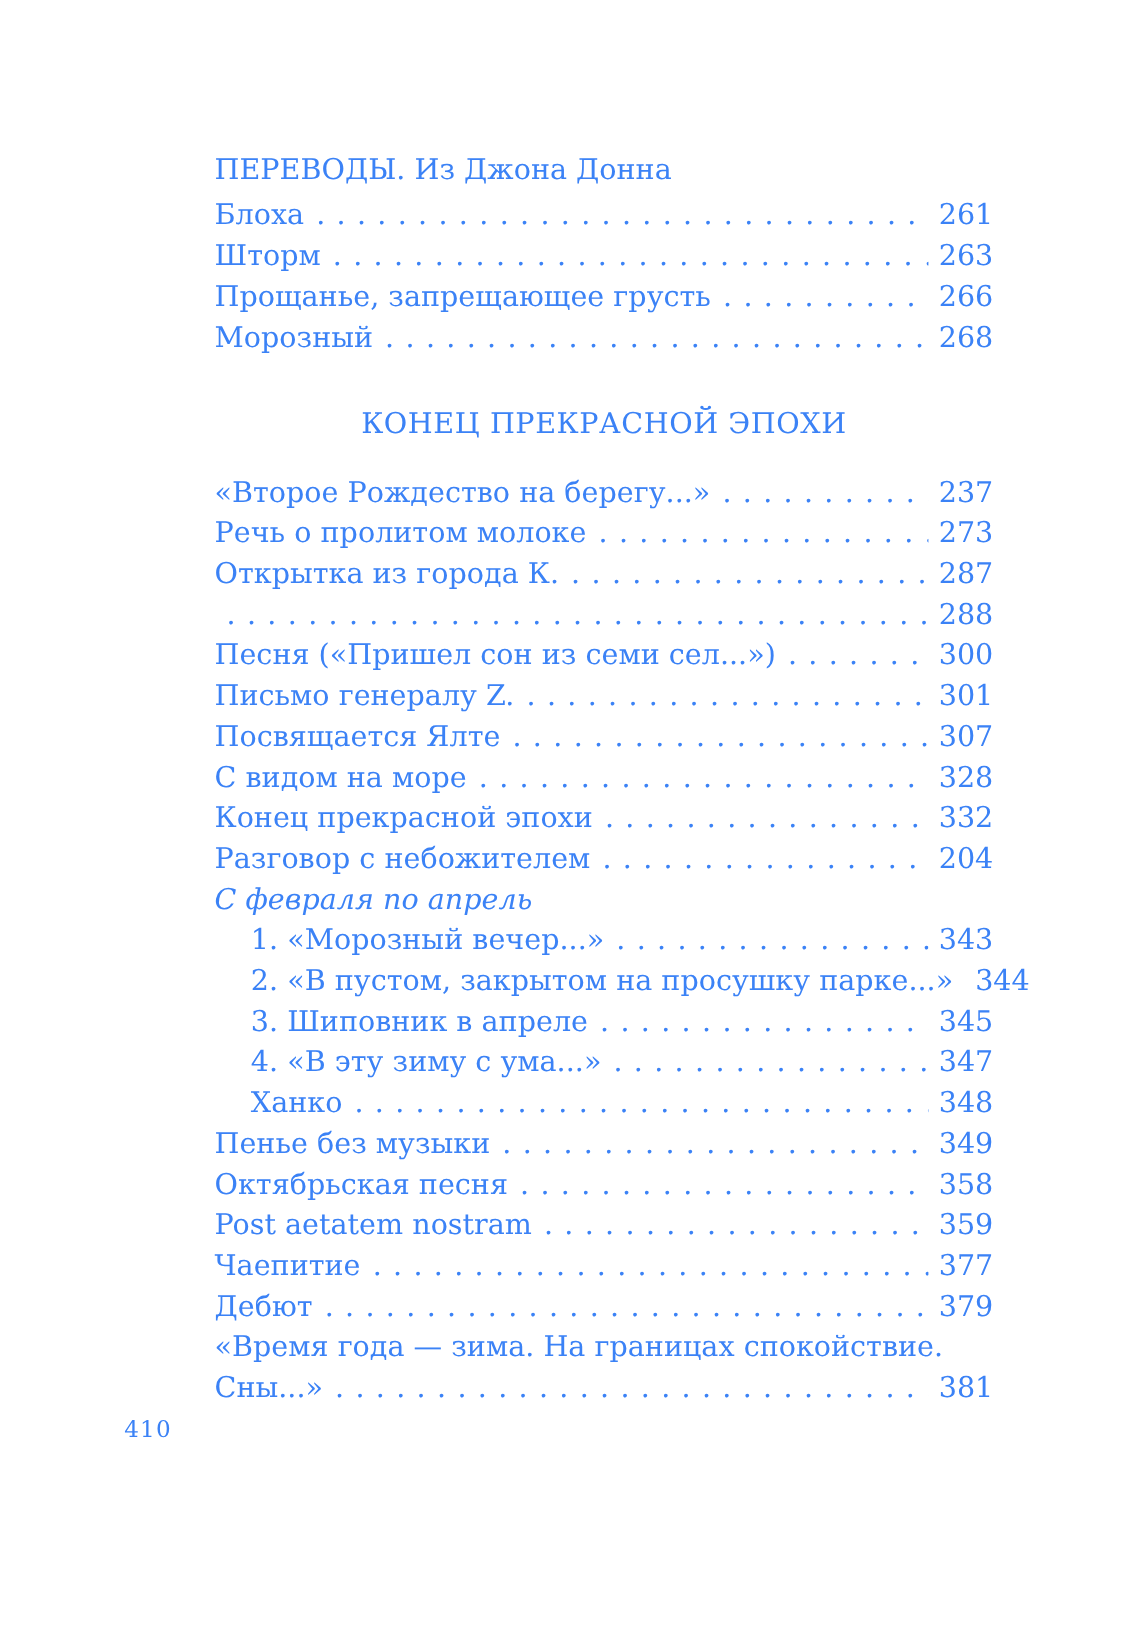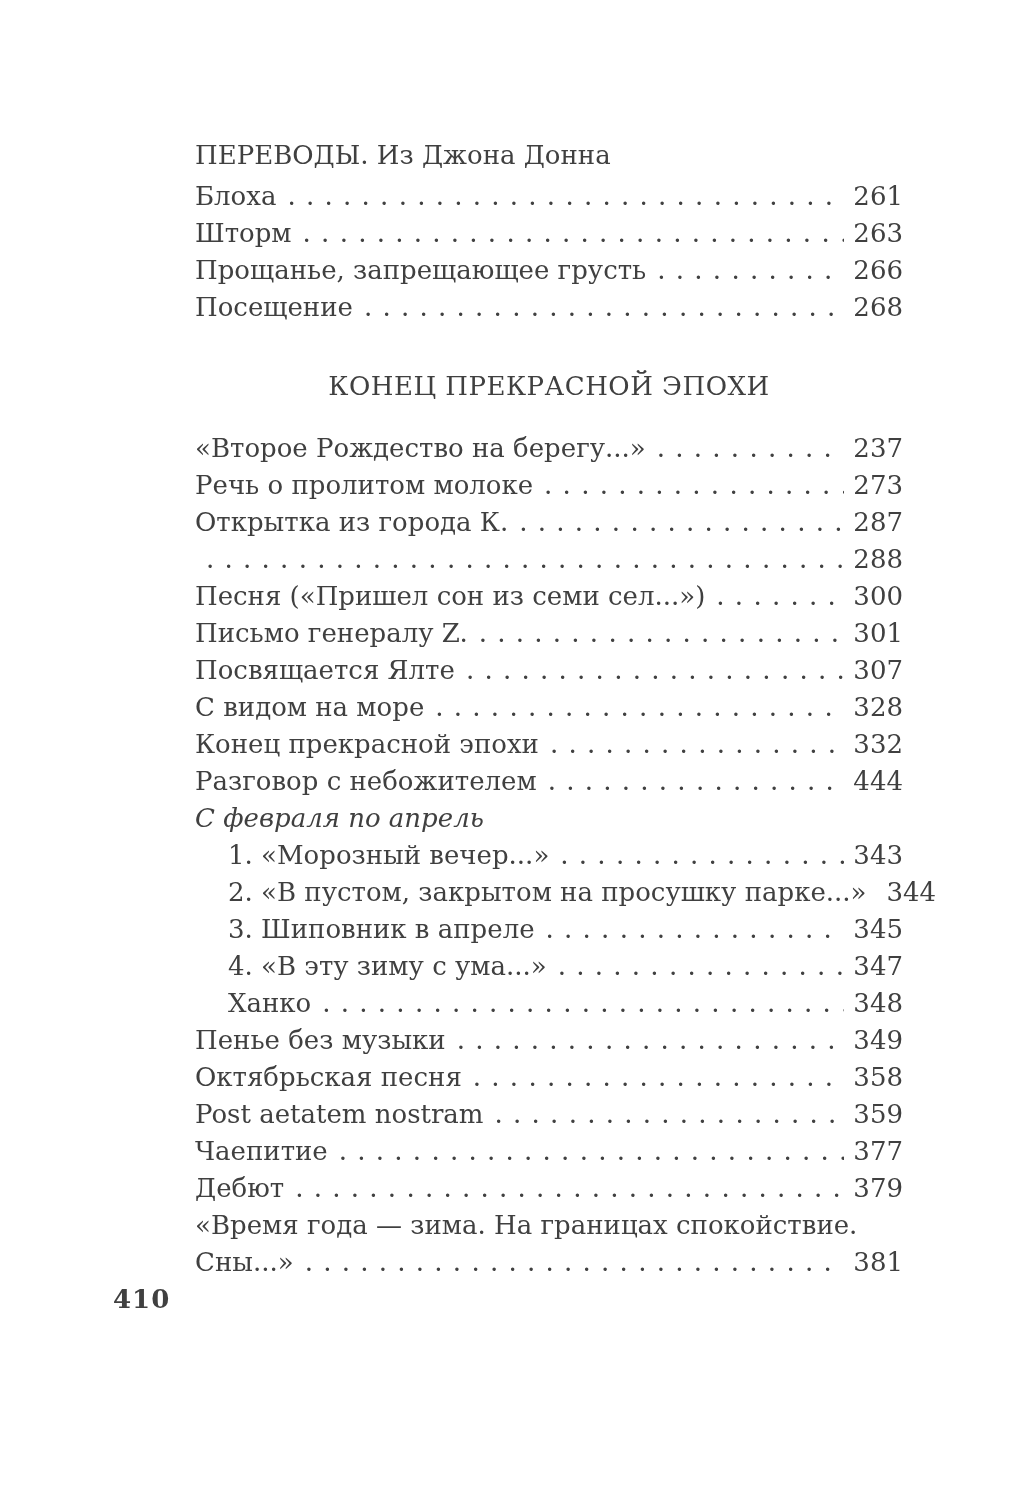--- a/index.html
+++ b/index.html
@@ -8,21 +8,21 @@
     width: 1024px;
     height: 1492px;
     background: #ffffff;
     overflow: hidden;
   }
   .page {
     position: relative;
     width: 1024px;
     height: 1492px;
     background: #ffffff;
-    color: #404040;
+    color: #3b82f6;
     font-family: "DejaVu Serif", serif;
   }
   .toc {
     position: absolute;
     left: 195px;
     top: 137px;
     width: 708px;
     font-size: 26px;
   }
   .row {
@@ -55,22 +55,22 @@
     text-align: center;
     font-size: 26px;
     letter-spacing: 0.5px;
   }
   .folio {
     position: absolute;
     left: 113px;
     top: 1281px;
     height: 37px;
     line-height: 37px;
-    font-size: 26px;
-    font-weight: bold;
+    font-size: 21px;
+    font-weight: normal;
     letter-spacing: 1px;
   }
 </style>
 </head>
 <body>
 
 <div class="page" data-name="book-page">
   <main class="toc" data-name="table-of-contents">
     <div id="toc-rows" data-name="toc-rows">
         <div class="row" data-name="toc-group-heading">
@@ -85,21 +85,21 @@
           <span class="title" data-name="toc-entry-title">Шторм</span>
           <span class="leader" data-name="dot-leader"></span>
           <span class="pagenum" data-name="toc-page-number">263</span>
         </div>
         <div class="row" data-name="toc-entry">
           <span class="title" data-name="toc-entry-title">Прощанье, запрещающее грусть</span>
           <span class="leader" data-name="dot-leader"></span>
           <span class="pagenum" data-name="toc-page-number">266</span>
         </div>
         <div class="row" data-name="toc-entry">
-          <span class="title" data-name="toc-entry-title">Посещение</span>
+          <span class="title" data-name="toc-entry-title">Морозный</span>
           <span class="leader" data-name="dot-leader"></span>
           <span class="pagenum" data-name="toc-page-number">268</span>
         </div>
         <div class="section-heading" data-name="toc-section-heading">КОНЕЦ ПРЕКРАСНОЙ ЭПОХИ</div>
         <div class="row" data-name="toc-entry">
           <span class="title" data-name="toc-entry-title">«Второе Рождество на берегу...»</span>
           <span class="leader" data-name="dot-leader"></span>
           <span class="pagenum" data-name="toc-page-number">237</span>
         </div>
         <div class="row" data-name="toc-entry">
@@ -137,21 +137,21 @@
           <span class="pagenum" data-name="toc-page-number">328</span>
         </div>
         <div class="row" data-name="toc-entry">
           <span class="title" data-name="toc-entry-title">Конец прекрасной эпохи</span>
           <span class="leader" data-name="dot-leader"></span>
           <span class="pagenum" data-name="toc-page-number">332</span>
         </div>
         <div class="row" data-name="toc-entry">
           <span class="title" data-name="toc-entry-title">Разговор с небожителем</span>
           <span class="leader" data-name="dot-leader"></span>
-          <span class="pagenum" data-name="toc-page-number">444</span>
+          <span class="pagenum" data-name="toc-page-number">204</span>
         </div>
         <div class="row italic" data-name="toc-cycle-heading">
           <span class="title" data-name="toc-entry-title">С февраля по апрель</span>
         </div>
         <div class="row indent" data-name="toc-entry">
           <span class="title" data-name="toc-entry-title">1. «Морозный вечер...»</span>
           <span class="leader" data-name="dot-leader"></span>
           <span class="pagenum" data-name="toc-page-number">343</span>
         </div>
         <div class="row indent" data-name="toc-entry">

